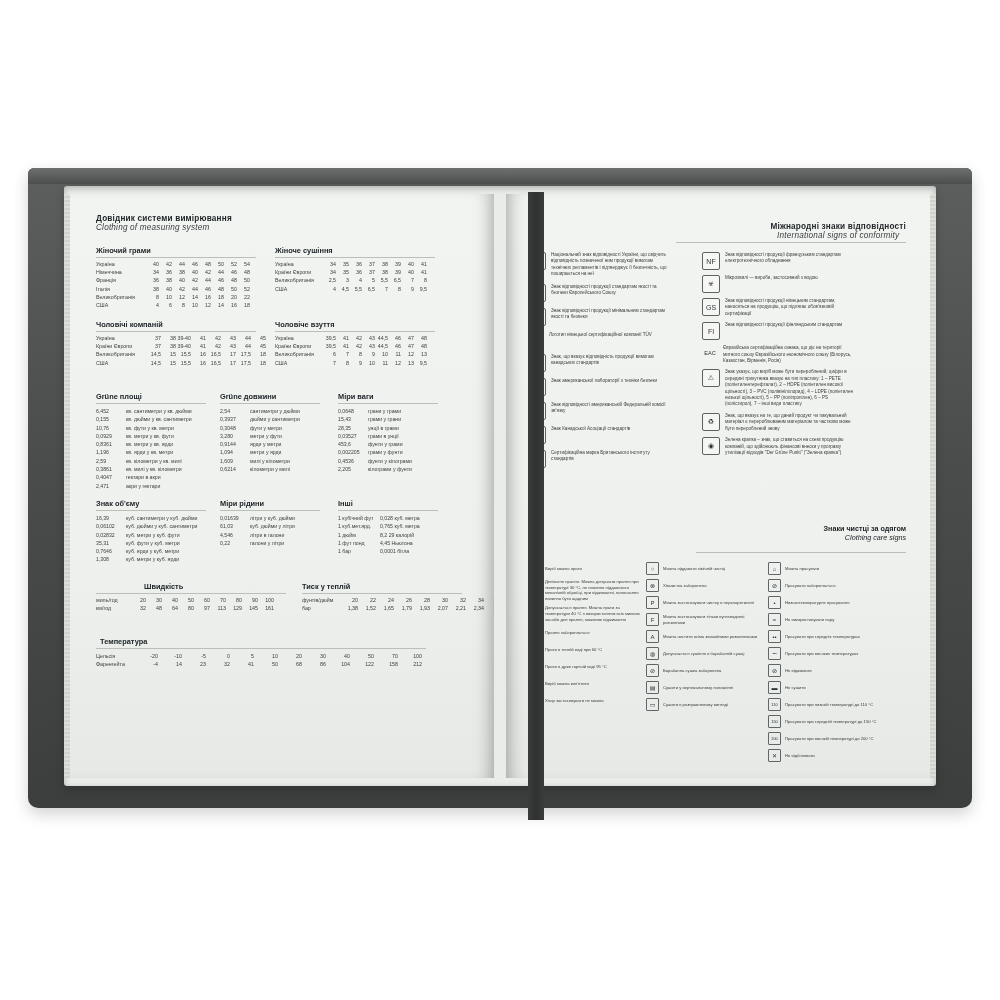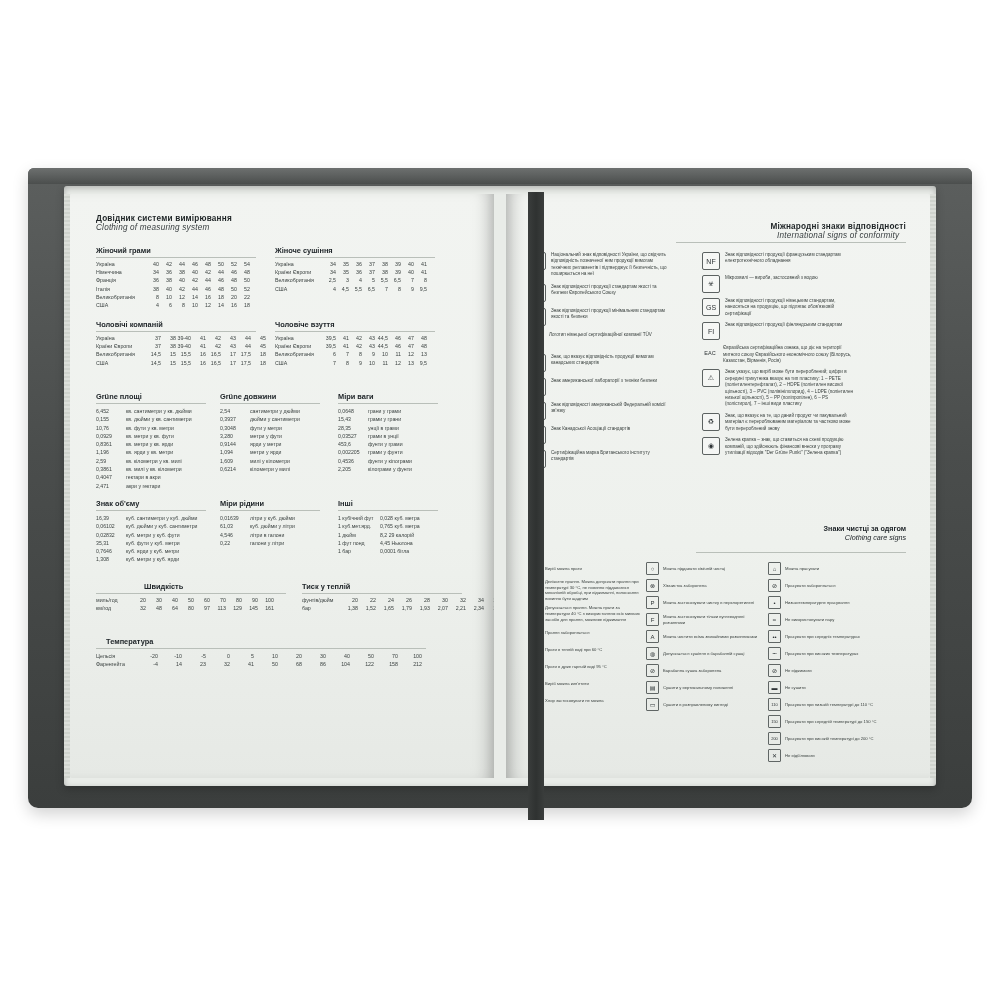--- a/index.html
+++ b/index.html
@@ -557,21 +557,21 @@
                 <span class="cell" style="width: 18px;">1,65</span>
                 <span class="cell" style="width: 18px;">1,79</span>
                 <span class="cell" style="width: 18px;">1,93</span>
                 <span class="cell" style="width: 18px;">2,07</span>
                 <span class="cell" style="width: 18px;">2,21</span>
                 <span class="cell" style="width: 18px;">2,34</span>
                 <span class="cell" style="width: 18px;">161</span>
               </div>
             </div>
 
-          <div class="sec" style="left:36px;top:443px;">Температура</div>
+          <div class="sec" style="left:30px;top:443px;">Температура</div>
           <div class="hr" style="left:26px;top:454px;width:330px;"></div>
           <div class="tbl" id="t-temp" style="left:26px;top:458px;">
               <div class="row">
                 <span class="lbl" style="width: 38px;">Цельсія</span>
                 <span class="cell" style="width: 24px;">-20</span>
                 <span class="cell" style="width: 24px;">-10</span>
                 <span class="cell" style="width: 24px;">-5</span>
                 <span class="cell" style="width: 24px;">0</span>
                 <span class="cell" style="width: 24px;">5</span>
                 <span class="cell" style="width: 24px;">10</span>

